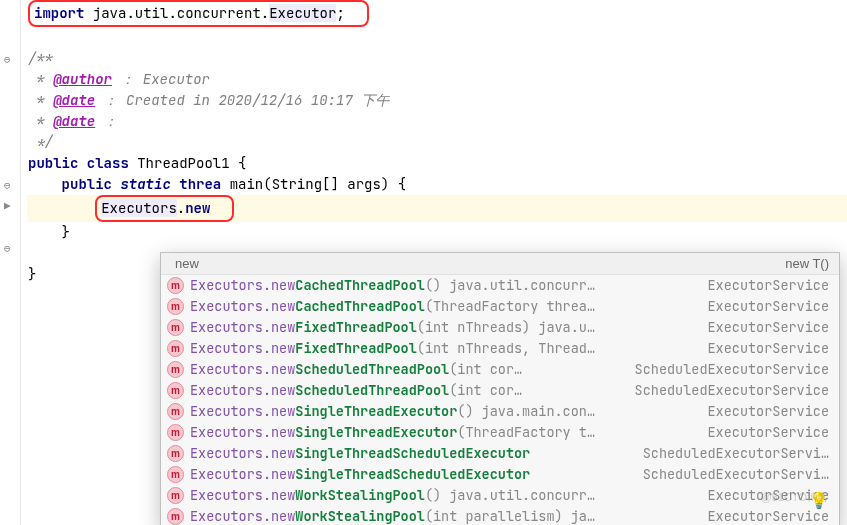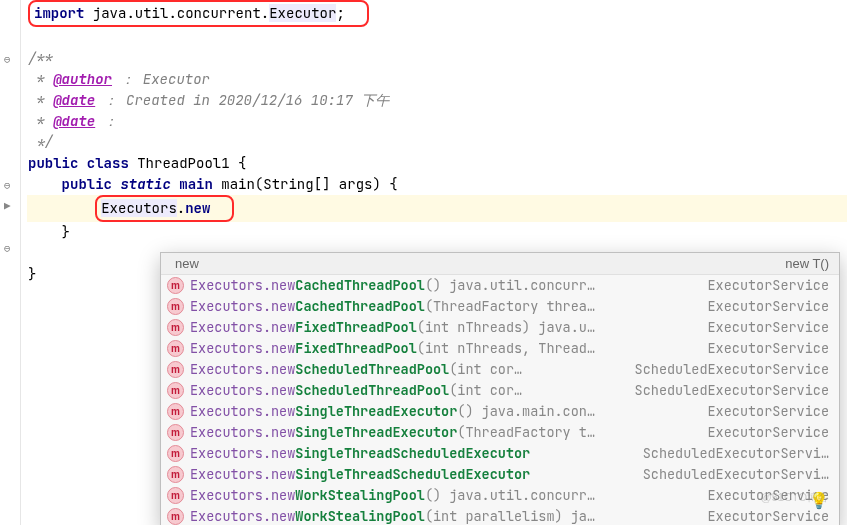--- a/index.html
+++ b/index.html
@@ -131,21 +131,21 @@
   </div>
 
   <div class="line"><span class="callout"><span class="kw">import</span><span> java.util.concurrent.</span><span class="hl-word">Executor</span><span>;</span></span></div>
   <div class="line"> </div>
   <div class="line comment">/**</div>
   <div class="line"><span class="comment"> * </span><span class="doctag">@author</span><span class="comment"> ： Executor</span></div>
   <div class="line"><span class="comment"> * </span><span class="doctag">@date</span><span class="comment"> ： Created in 2020/12/16 10:17 下午</span></div>
   <div class="line"><span class="comment"> * </span><span class="doctag">@date</span><span class="comment"> ：</span></div>
   <div class="line comment"> */</div>
   <div class="line"><span class="kw">public</span> <span class="kw">class</span><span class="type"> ThreadPool1 {</span></div>
-  <div class="line">    <span class="kw">public</span> <span class="italic-kw">static</span> <span class="kw">main</span><span> main(String[] args) {</span></div>
+  <div class="line">    <span class="kw">public</span> <span class="italic-kw">static</span> <span class="kw">threa</span><span> main(String[] args) {</span></div>
   <div class="line current-line">        <span class="callout"><span class="hl-word">Executors</span><span>.</span><span class="kw">new</span></span></div>
   <div class="line">    }</div>
   <div class="line"> </div>
   <div class="line">}</div>
 </div>
 
 <div class="popup">
   <div class="popup-header">
     <span>new</span>
     <span>new T()</span>

